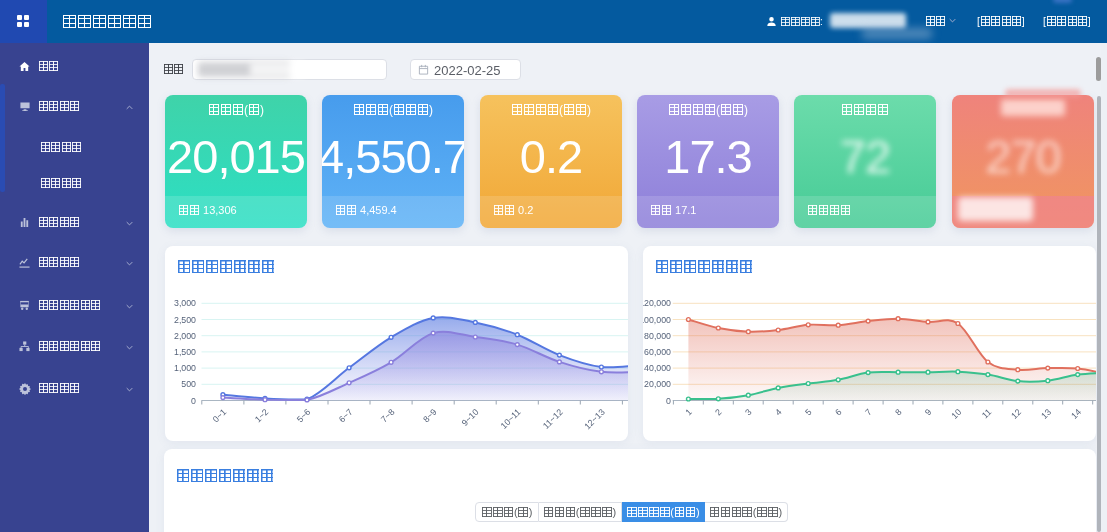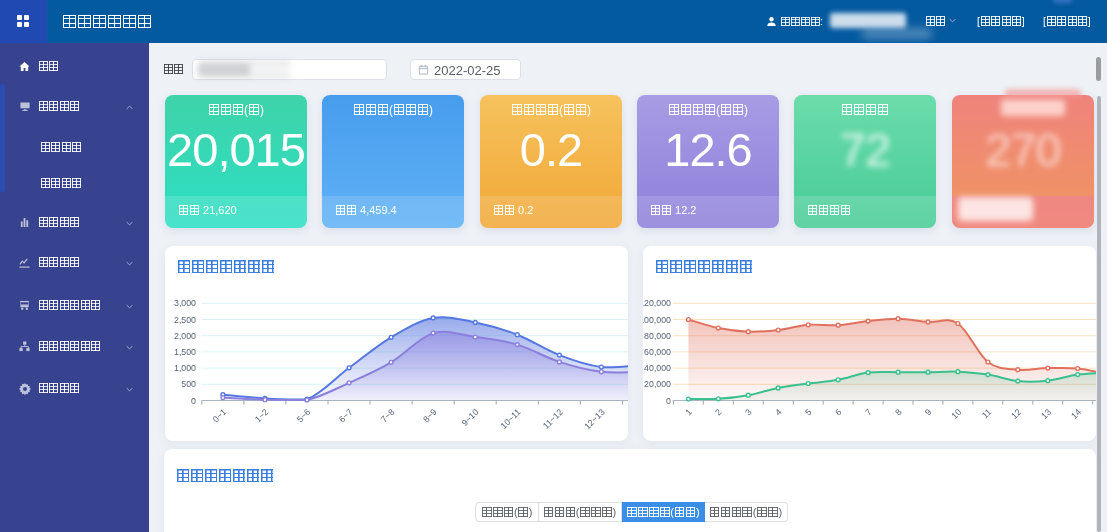--- a/index.html
+++ b/index.html
@@ -9,21 +9,21 @@
  linear-gradient(currentColor,currentColor) 0 0/100% .085em no-repeat,
  linear-gradient(currentColor,currentColor) 0 31%/100% .08em no-repeat,
  linear-gradient(currentColor,currentColor) 0 66%/100% .08em no-repeat,
  linear-gradient(currentColor,currentColor) 0 100%/100% .085em no-repeat,
  linear-gradient(currentColor,currentColor) 0 0/.085em 100% no-repeat,
  linear-gradient(currentColor,currentColor) 100% 0/.085em 100% no-repeat}
 
 .zh s{text-decoration:none}
 .scard{position:absolute;top:95px;width:142px;height:133px;border-radius:8px;overflow:hidden;color:#fff;box-shadow:0 3px 8px rgba(120,140,180,.18)}
 .ctit{position:absolute;left:0;top:101px;width:142px;text-align:center;font-size:12px;top:6px;height:18px;line-height:18px}
-.cnum{position:absolute;left:-20px;top:30px;width:182px;text-align:center;font-size:47px;letter-spacing:-1px;line-height:50px}
+.cnum{position:absolute;left:-20px;top:37px;width:182px;text-align:center;font-size:47px;letter-spacing:-1px;line-height:50px}
 .cfoot{position:absolute;left:0;top:101px;width:142px;height:32px;background:rgba(255,255,255,.14)}
 .cft{position:absolute;left:13px;top:109px;font-size:11px}
 .wcard{position:absolute;background:#fff;border-radius:8px;box-shadow:0 2px 10px rgba(120,140,180,.10)}
 .ctitle{position:absolute;left:12px;top:13px;font-size:14px;font-weight:bold;color:#3a7fe0}
 .ctitle i,.ctitle i:nth-child(even){background:
  linear-gradient(currentColor,currentColor) 50% 0/.12em 100% no-repeat,
  linear-gradient(currentColor,currentColor) 0 0/100% .11em no-repeat,
  linear-gradient(currentColor,currentColor) 0 31%/100% .1em no-repeat,
  linear-gradient(currentColor,currentColor) 0 66%/100% .1em no-repeat,
  linear-gradient(currentColor,currentColor) 0 100%/100% .11em no-repeat,
@@ -170,38 +170,39 @@
           <path fill="none" stroke="#a9afbb" stroke-width="2" d="M3 5h18v17H3zM3 10h18M8 2v5M16 2v5"></path>
         </svg>
       </span>
     <span style="position:absolute;left:23px;top:3px;font-size:13px;color:#5a5e66">2022-02-25</span>
   </div>
 
   <div class="scard" style="left:165px;background:linear-gradient(180deg,#3fd3a9,#2cdfc4)">
       <div class="ctit zh"><i></i><i></i><i></i><s>(</s><i></i><s>)</s></div>
       <div class="cnum" style="">20,015</div>
       <div class="cfoot"></div>
-      <div class="cft zh"><i></i><i></i><s> 21,620</s></div>
+      <div class="cft zh"><i></i><i></i><s> 13,306</s></div>
     </div>
     <div class="scard" style="left:322px;background:linear-gradient(180deg,#479ced,#5fb2f6)">
       <div class="ctit zh"><i></i><i></i><i></i><s>(</s><i></i><i></i><i></i><s>)</s></div>
+      <div class="cnum" style="">4,550.7</div>
       <div class="cfoot"></div>
       <div class="cft zh"><i></i><i></i><s> 4,459.4</s></div>
     </div>
     <div class="scard" style="left:480px;background:linear-gradient(180deg,#f6c25d,#f1a736)">
       <div class="ctit zh"><i></i><i></i><i></i><i></i><s>(</s><i></i><i></i><s>)</s></div>
       <div class="cnum" style="">0.2</div>
       <div class="cfoot"></div>
       <div class="cft zh"><i></i><i></i><s> 0.2</s></div>
     </div>
     <div class="scard" style="left:637px;background:linear-gradient(180deg,#a89ce5,#8d7fd9)">
       <div class="ctit zh"><i></i><i></i><i></i><i></i><s>(</s><i></i><i></i><s>)</s></div>
-      <div class="cnum" style="">12.6</div>
-      <div class="cfoot"></div>
-      <div class="cft zh"><i></i><i></i><s> 12.2</s></div>
+      <div class="cnum" style="">17.3</div>
+      <div class="cfoot"></div>
+      <div class="cft zh"><i></i><i></i><s> 17.1</s></div>
     </div>
     <div class="scard" style="left:794px;background:linear-gradient(180deg,#6cdcab,#46cb96)">
       <div class="ctit zh"><i></i><i></i><i></i><i></i></div>
       <div class="cnum" style="filter:blur(3px);opacity:.85;">72</div>
       <div class="cfoot"></div>
       <div class="cft zh"><i></i><i></i><i></i><i></i></div>
     </div>
     <div class="scard" style="left:952px;background:linear-gradient(180deg,#ef837c,#f0965f)">
       <div style="position:absolute;left:49px;top:4px;width:64px;height:17px;background:rgba(255,228,222,.8);filter:blur(3px);border-radius:3px"></div>
       <div class="cnum" style="filter:blur(3px);opacity:.85;color:rgba(255,236,230,.92)">270</div>

